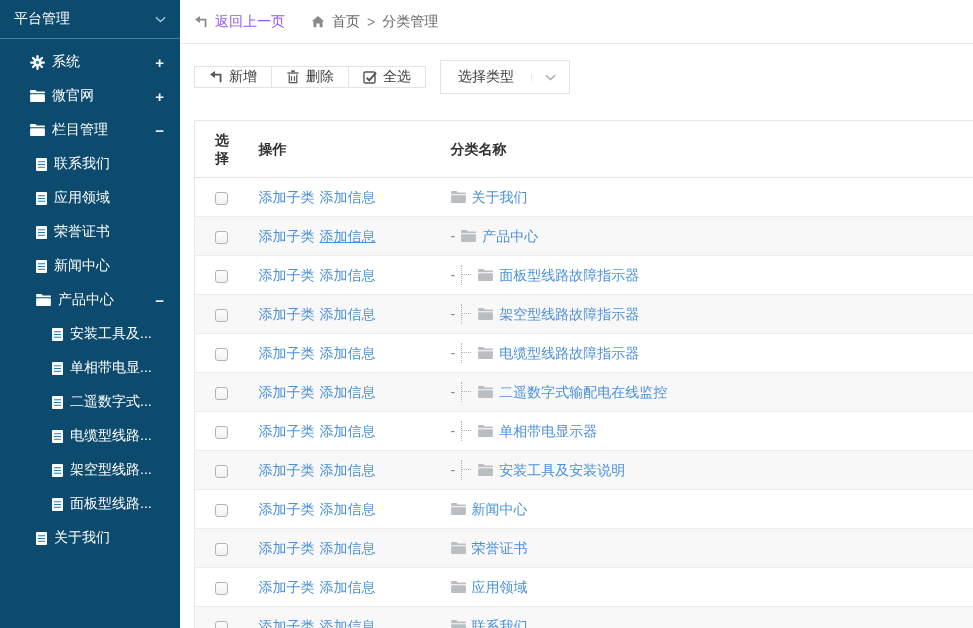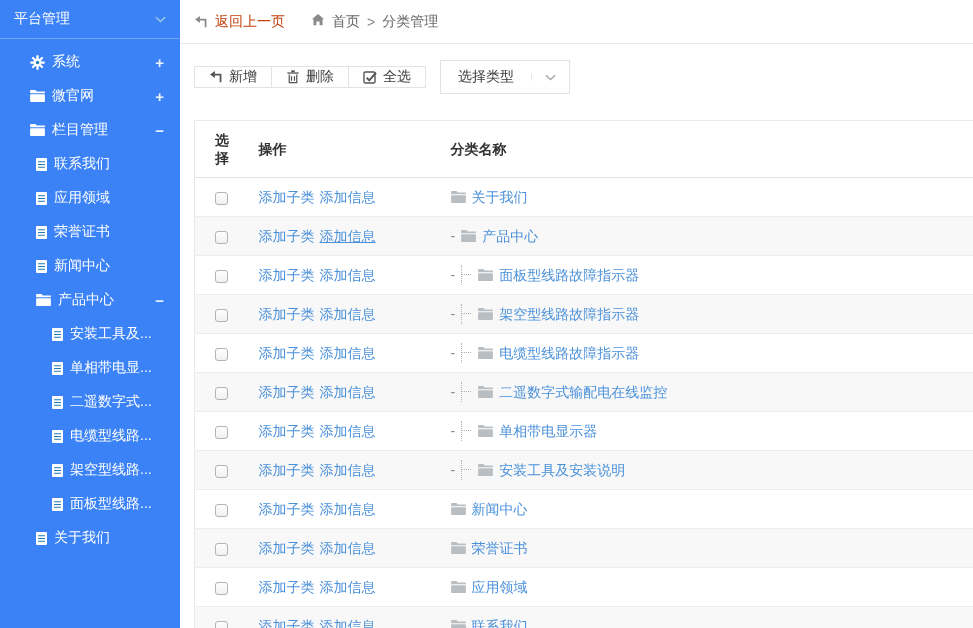--- a/index.html
+++ b/index.html
@@ -8,21 +8,21 @@
     font-family: "Liberation Sans", "DejaVu Sans", sans-serif;
     font-size: 14px;
     color: #333;
     background: #fff;
   }
   .app { display: flex; width: 973px; height: 628px; }
 
   
   .sidebar {
     width: 180px; flex-shrink: 0;
-    background: #3b82f6; color: #fff;
+    background: #0c4a6e; color: #fff;
   }
   .sidebar-header {
     height: 39px; display: flex; align-items: center; justify-content: space-between;
     padding: 0 14px;
     border-bottom: 1px solid rgba(255,255,255,0.28);
     cursor: pointer;
   }
   .sidebar-header .chev { color: #9cc8e4; display: flex; align-items: center; }
   .sidebar-nav { padding-top: 6px; }
   .snav-item {
@@ -40,22 +40,22 @@
 
   
   .main { flex: 1; min-width: 0; background: #fff; }
 
   .breadcrumb-bar {
     height: 44px; display: flex; align-items: center;
     padding: 0 14px; color: #666;
     border-bottom: 1px solid #e9e9e9;
   }
   .breadcrumb-bar .icn { display: inline-flex; align-items: center; color: #8a8a8a; }
-  .back-link { display: inline-flex; align-items: center; gap: 7px; color: #c2410c; text-decoration: none; cursor: pointer; margin-right: 26px; }
-  .crumb-home { display: inline-flex; align-items: flex-start; gap: 7px; }
+  .back-link { display: inline-flex; align-items: center; gap: 7px; color: #8b5cf6; text-decoration: none; cursor: pointer; margin-right: 26px; }
+  .crumb-home { display: inline-flex; align-items: center; gap: 7px; }
   .crumb-link { color: #666; text-decoration: none; cursor: pointer; }
   .crumb-sep { margin: 0 7px; color: #888; }
 
   .toolbar { display: flex; align-items: center; padding: 16px 14px 0 14px; }
   .btn-group { display: flex; }
   .tb-btn {
     display: inline-flex; align-items: center; gap: 6px;
     height: 22px; padding: 0 14px;
     background: #fff; border: 1px solid #e3e3e3;
     font-size: 14px; color: #3c3c3c; cursor: pointer;

